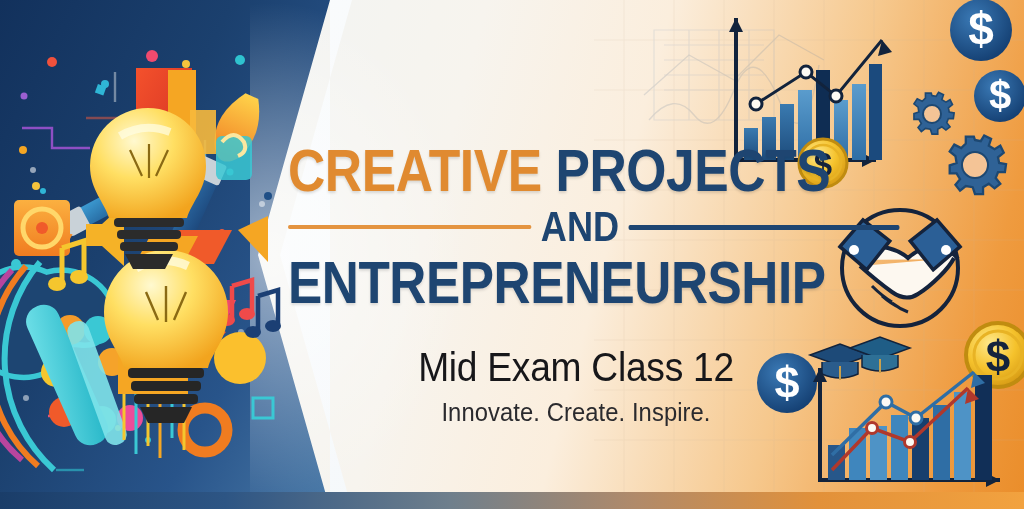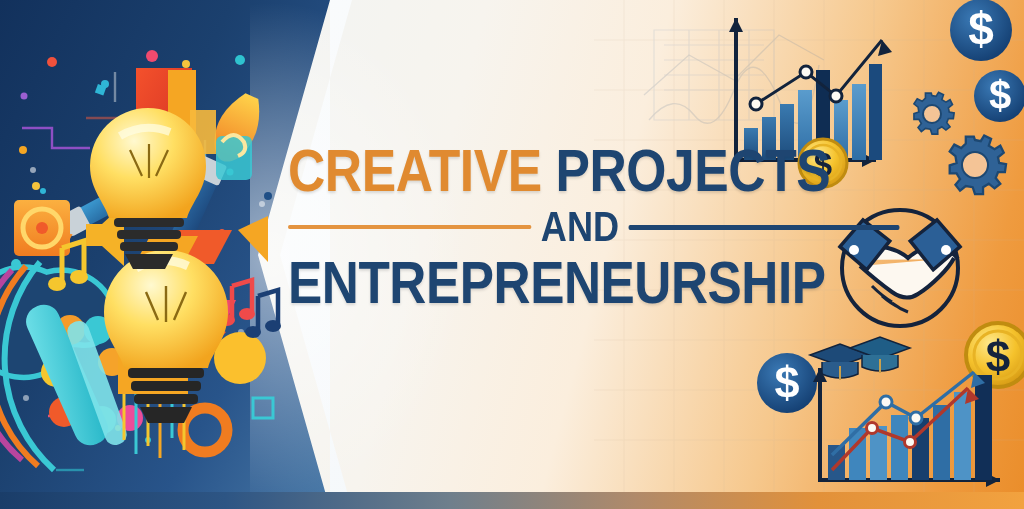--- a/index.html
+++ b/index.html
@@ -424,15 +424,19 @@
       <span class="w-creative">CREATIVE</span><span>&nbsp;</span><span class="w-projects">PROJECTS</span>
     </div>
     <div class="and-row">
       <span class="rule-o"></span>
       <span class="w-and">AND</span>
       <span class="rule-b"></span>
     </div>
     <div class="line3">ENTREPRENEURSHIP</div>
   </div>
 
+  <div class="sub-block">
+    <div class="sub-main">Mid Exam Class 12</div>
+    <div class="sub-tag">Innovate. Create. Inspire.</div>
+  </div>
 
   <div class="bottom-strip"></div>
 </div>
 
 </body></html>

